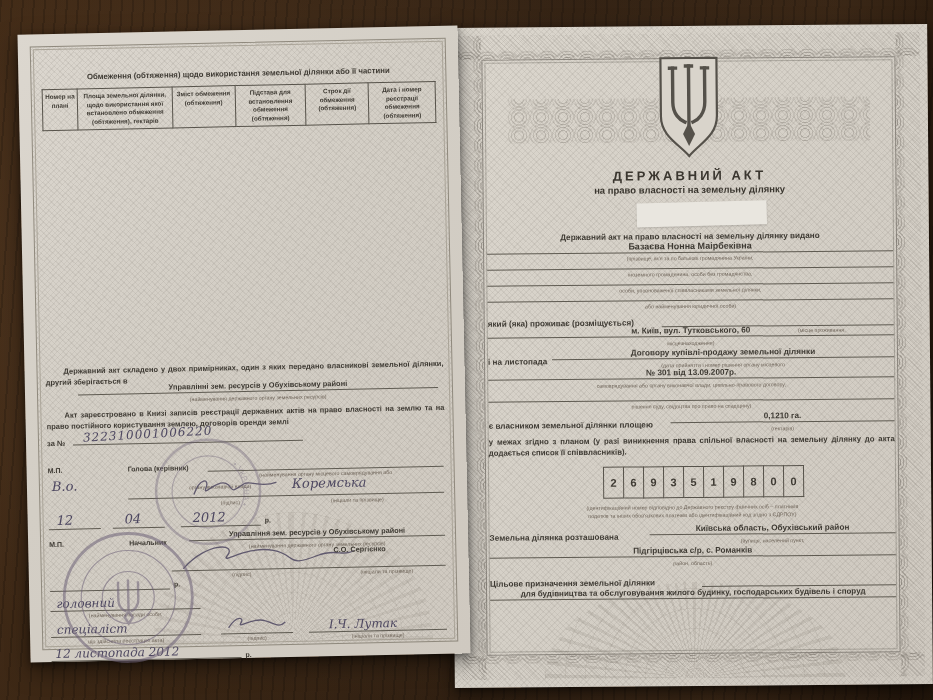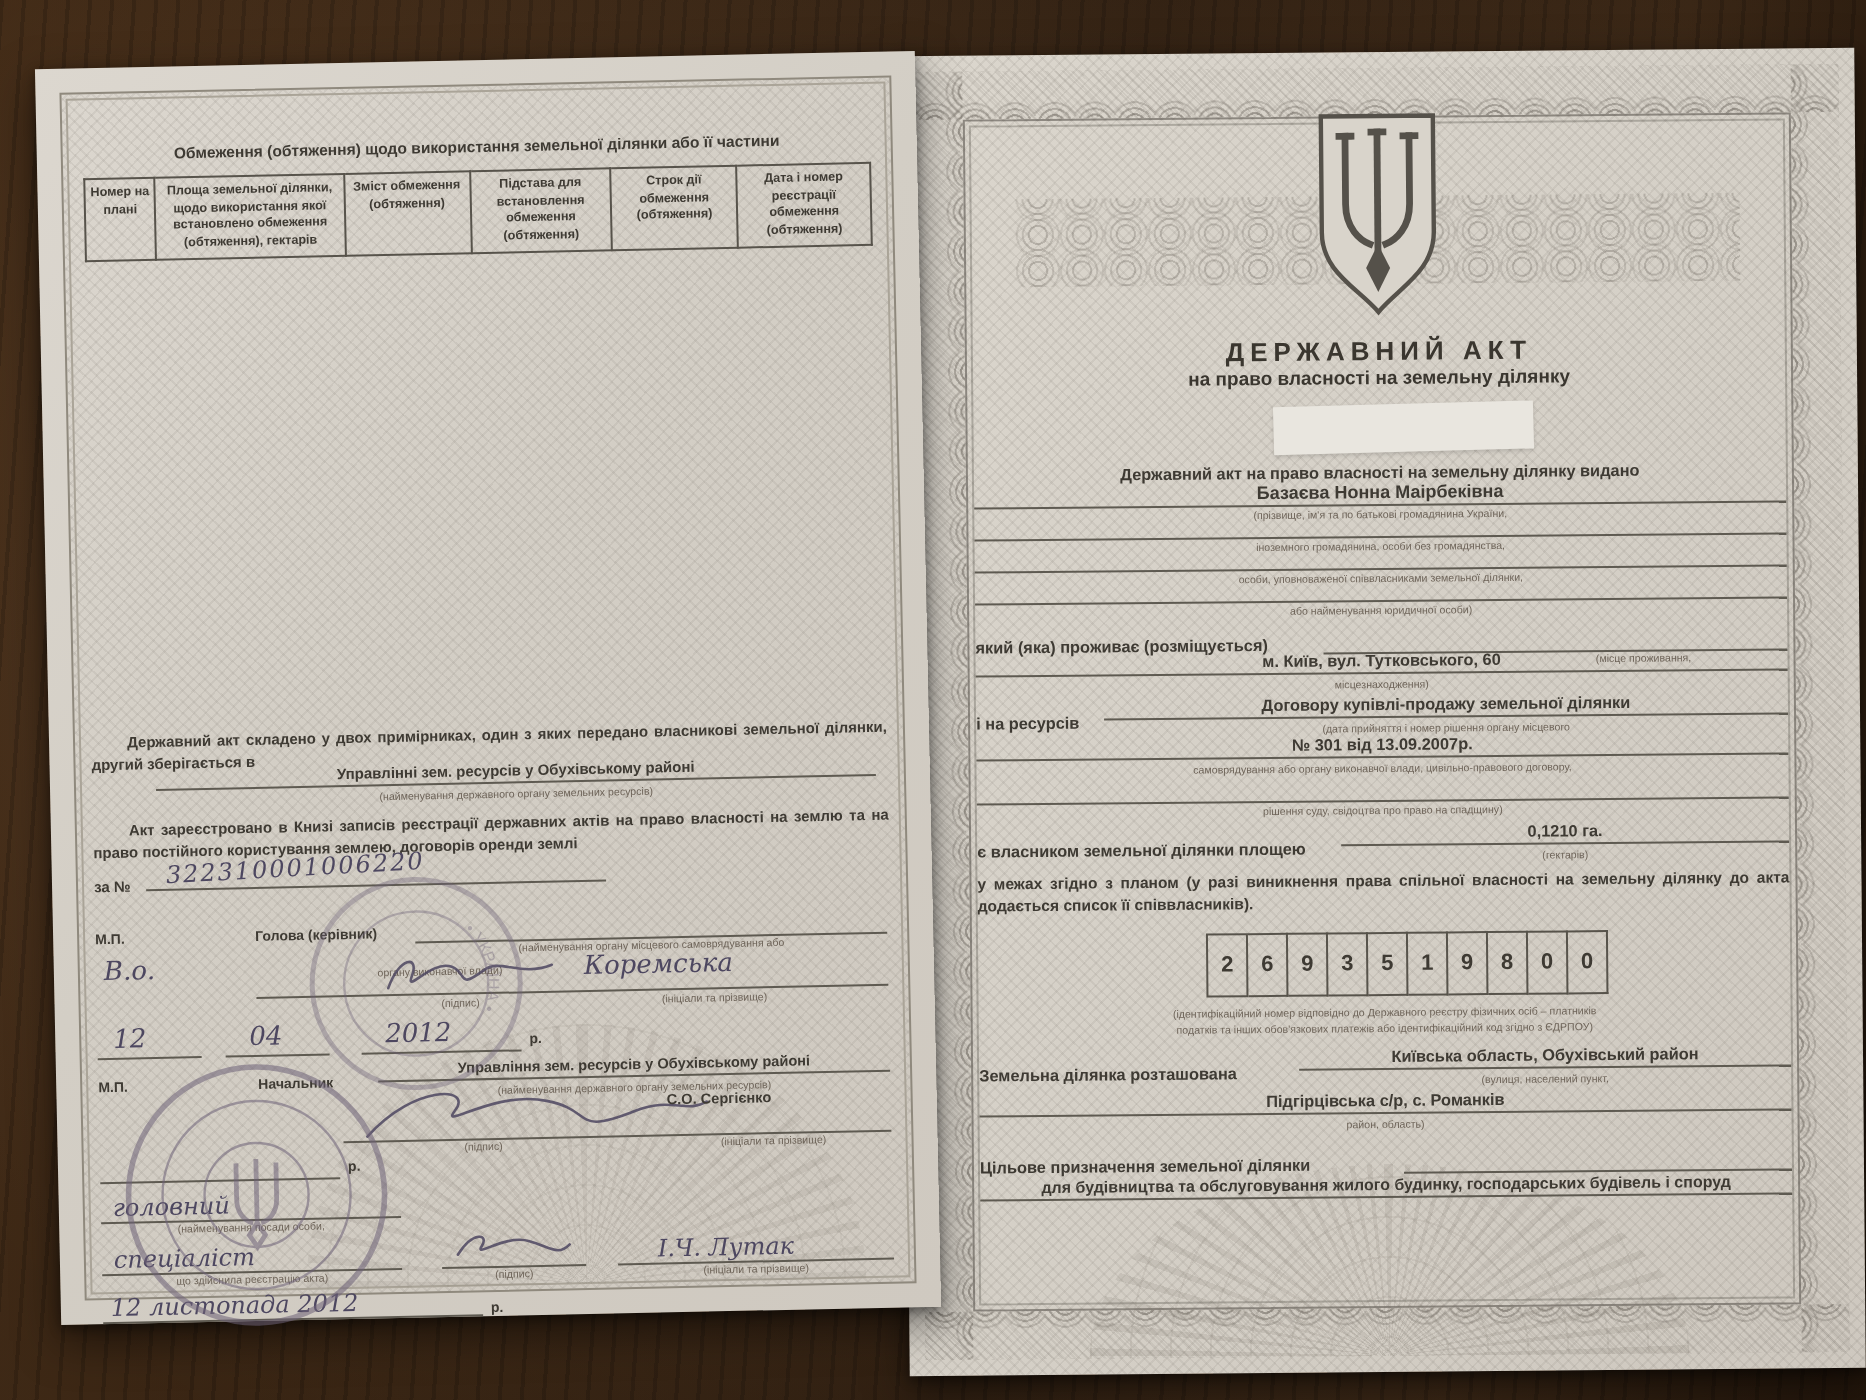--- a/index.html
+++ b/index.html
@@ -227,21 +227,21 @@
     <div class="abs cap" style="left:36px;top:261px;width:406px;">особи, уповноваженої співвласниками земельної ділянки,</div>
     <div class="abs" style="left:36px;top:260px;width:406px;border-bottom:1px solid #5e5a51;height:14px;"></div>
     <div class="abs cap" style="left:36px;top:277px;width:406px;">або найменування юридичної особи)</div>
 
     <div class="abs lbl" style="left:36px;top:292px;font-size:8.2px;">який (яка) проживає (розміщується)</div>
     <div class="abs" style="left:210px;top:286px;width:232px;border-bottom:1px solid #5e5a51;height:14px;"></div>
     <div class="abs cap" style="left:300px;top:302px;width:140px;">(місце проживання,</div>
     <div class="abs line" style="left:36px;top:300px;width:406px;font-size:8.2px;">м. Київ, вул. Тутковського, 60</div>
     <div class="abs cap" style="left:36px;top:314px;width:406px;">місцезнаходження)</div>
 
-    <div class="abs lbl" style="left:36px;top:330px;font-size:8.2px;">і на ресурсів</div>
+    <div class="abs lbl" style="left:36px;top:330px;font-size:8.2px;">і на листопада</div>
     <div class="abs line" style="left:100px;top:322px;width:342px;font-size:8.2px;">Договору купівлі-продажу земельної ділянки</div>
     <div class="abs cap" style="left:100px;top:336px;width:342px;">(дата прийняття і номер рішення органу місцевого</div>
     <div class="abs line" style="left:36px;top:342px;width:406px;font-size:8.2px;">№ 301 від 13.09.2007р.</div>
     <div class="abs cap" style="left:36px;top:356px;width:406px;">самоврядування або органу виконавчої влади, цивільно-правового договору,</div>
     <div class="abs" style="left:36px;top:362px;width:406px;border-bottom:1px solid #5e5a51;height:12px;"></div>
     <div class="abs cap" style="left:36px;top:377px;width:406px;">рішення суду, свідоцтва про право на спадщину)</div>
 
     <div class="abs lbl" style="left:36px;top:394px;font-size:8.2px;">є власником земельної ділянки площею</div>
     <div class="abs line" style="left:218px;top:386px;width:224px;font-size:8.2px;">0,1210 га.</div>
     <div class="abs cap" style="left:218px;top:400px;width:224px;">(гектарів)</div>

